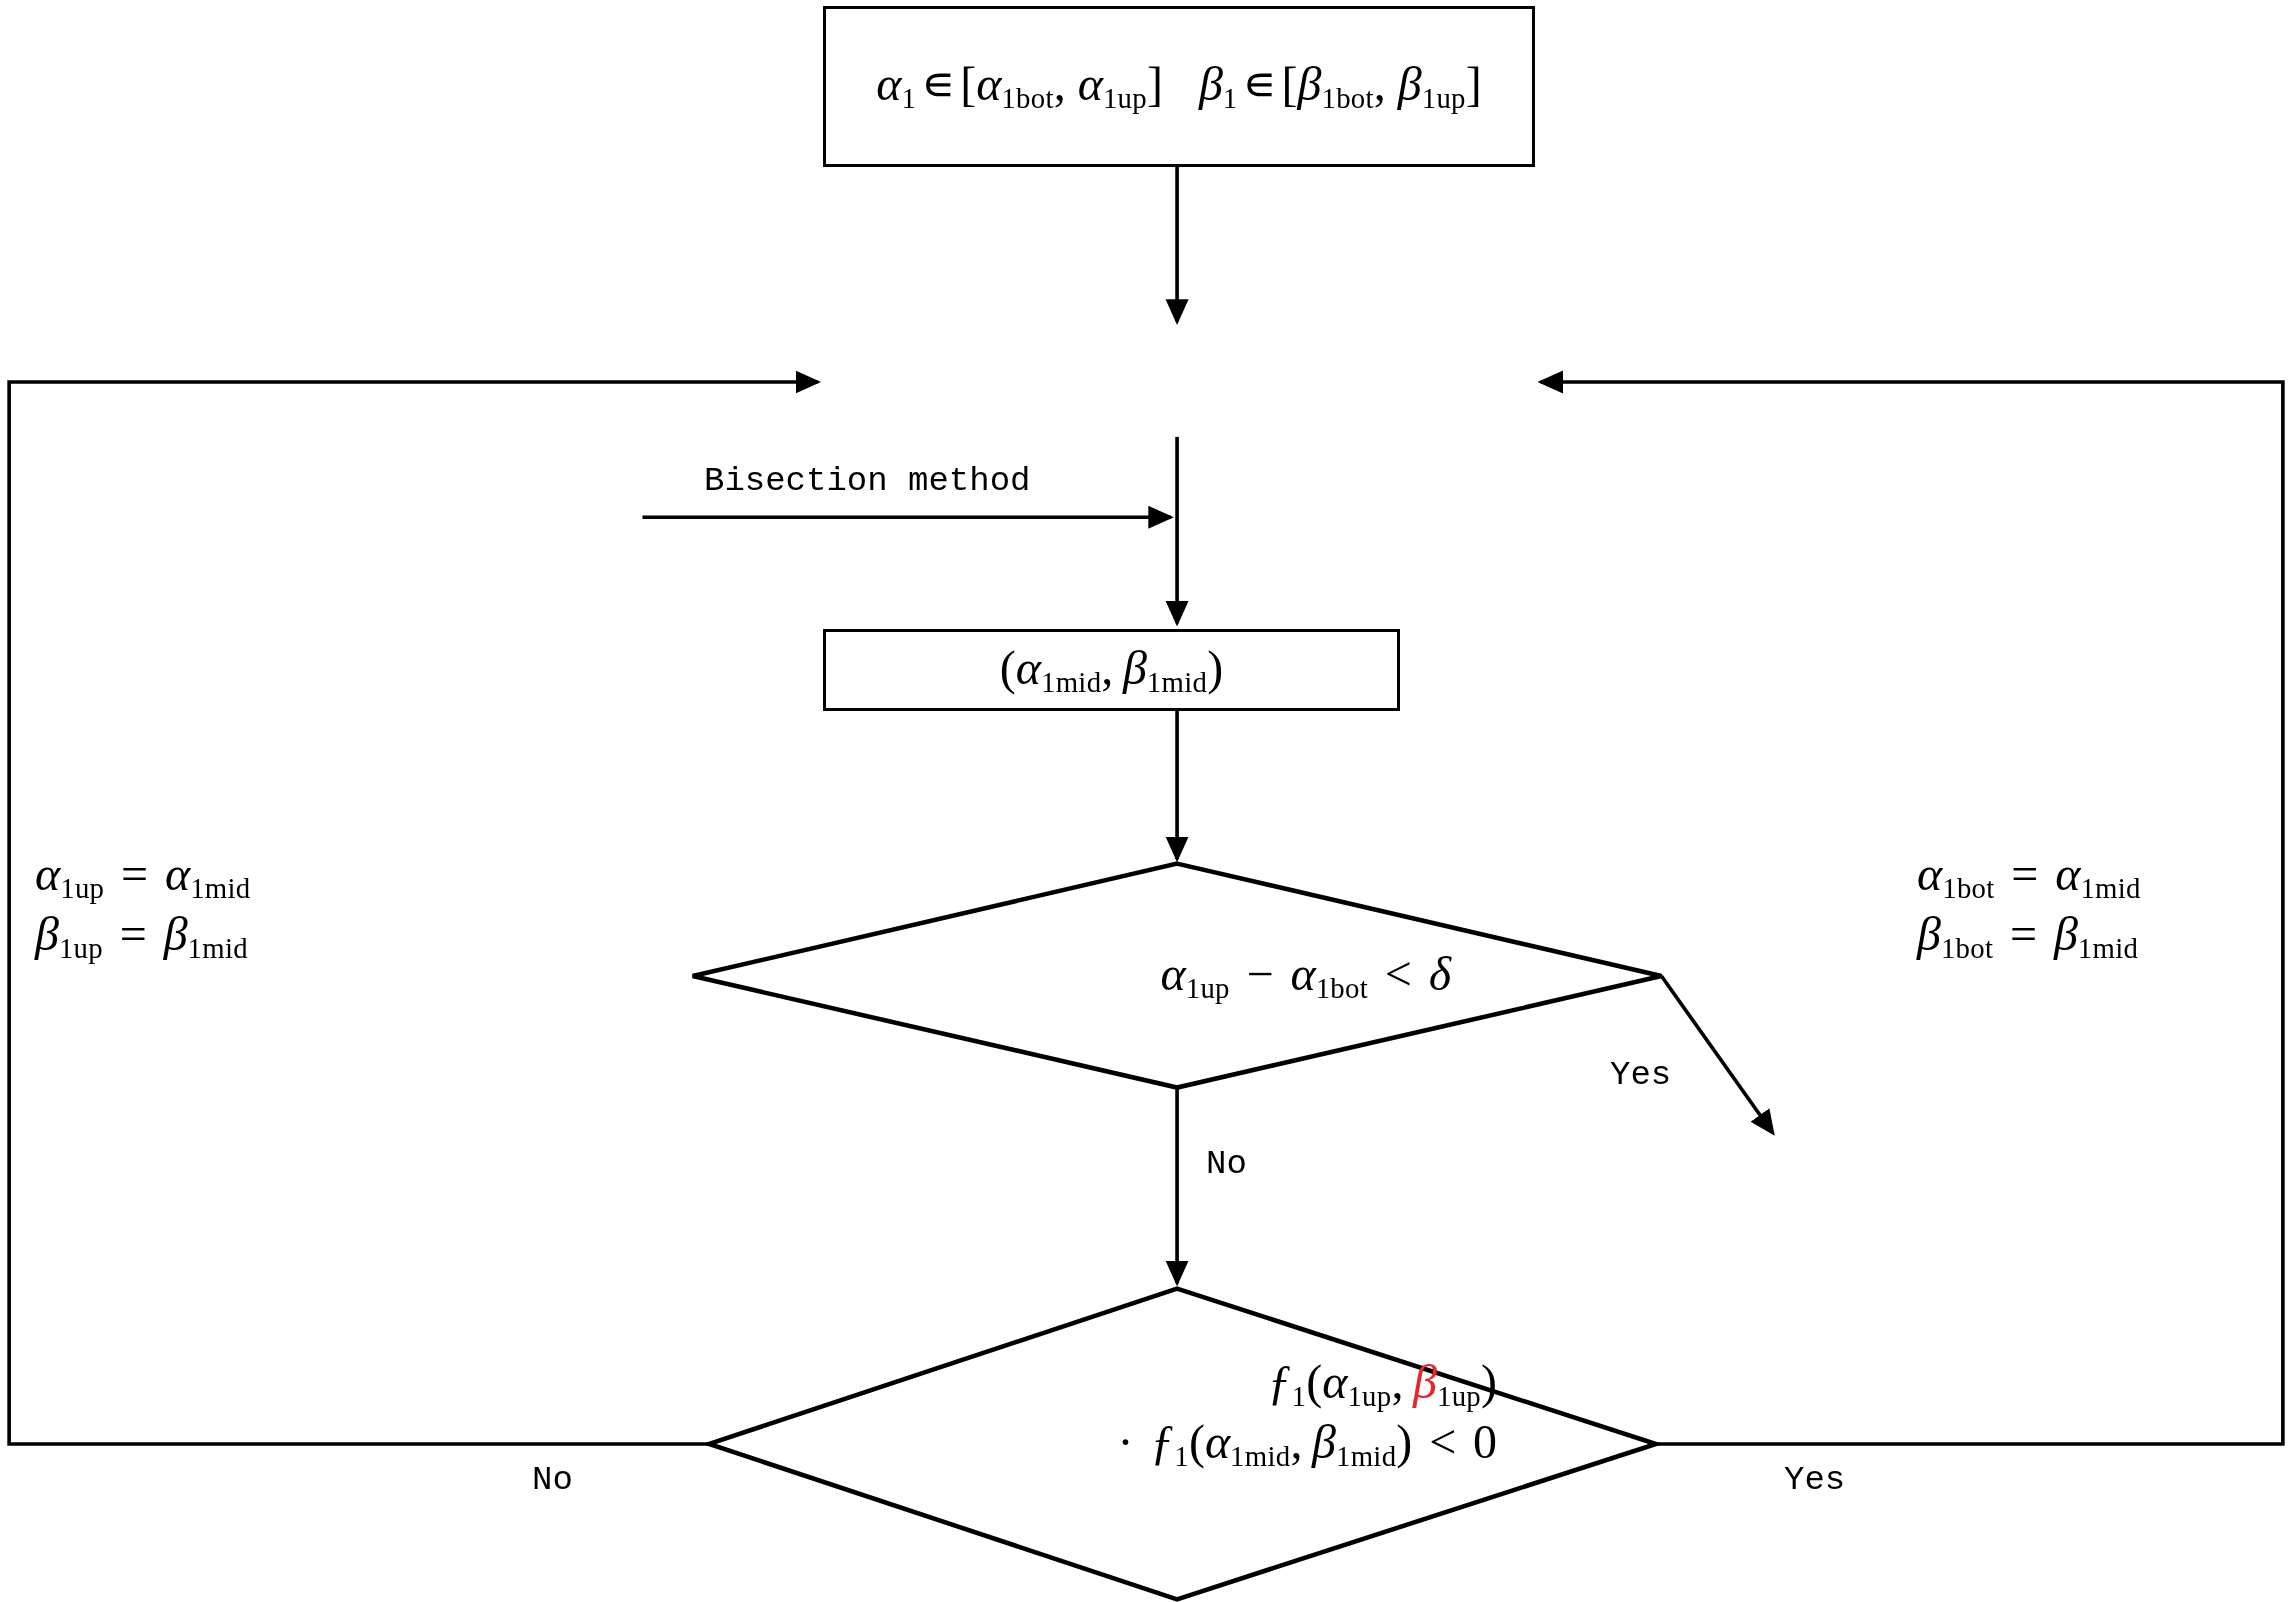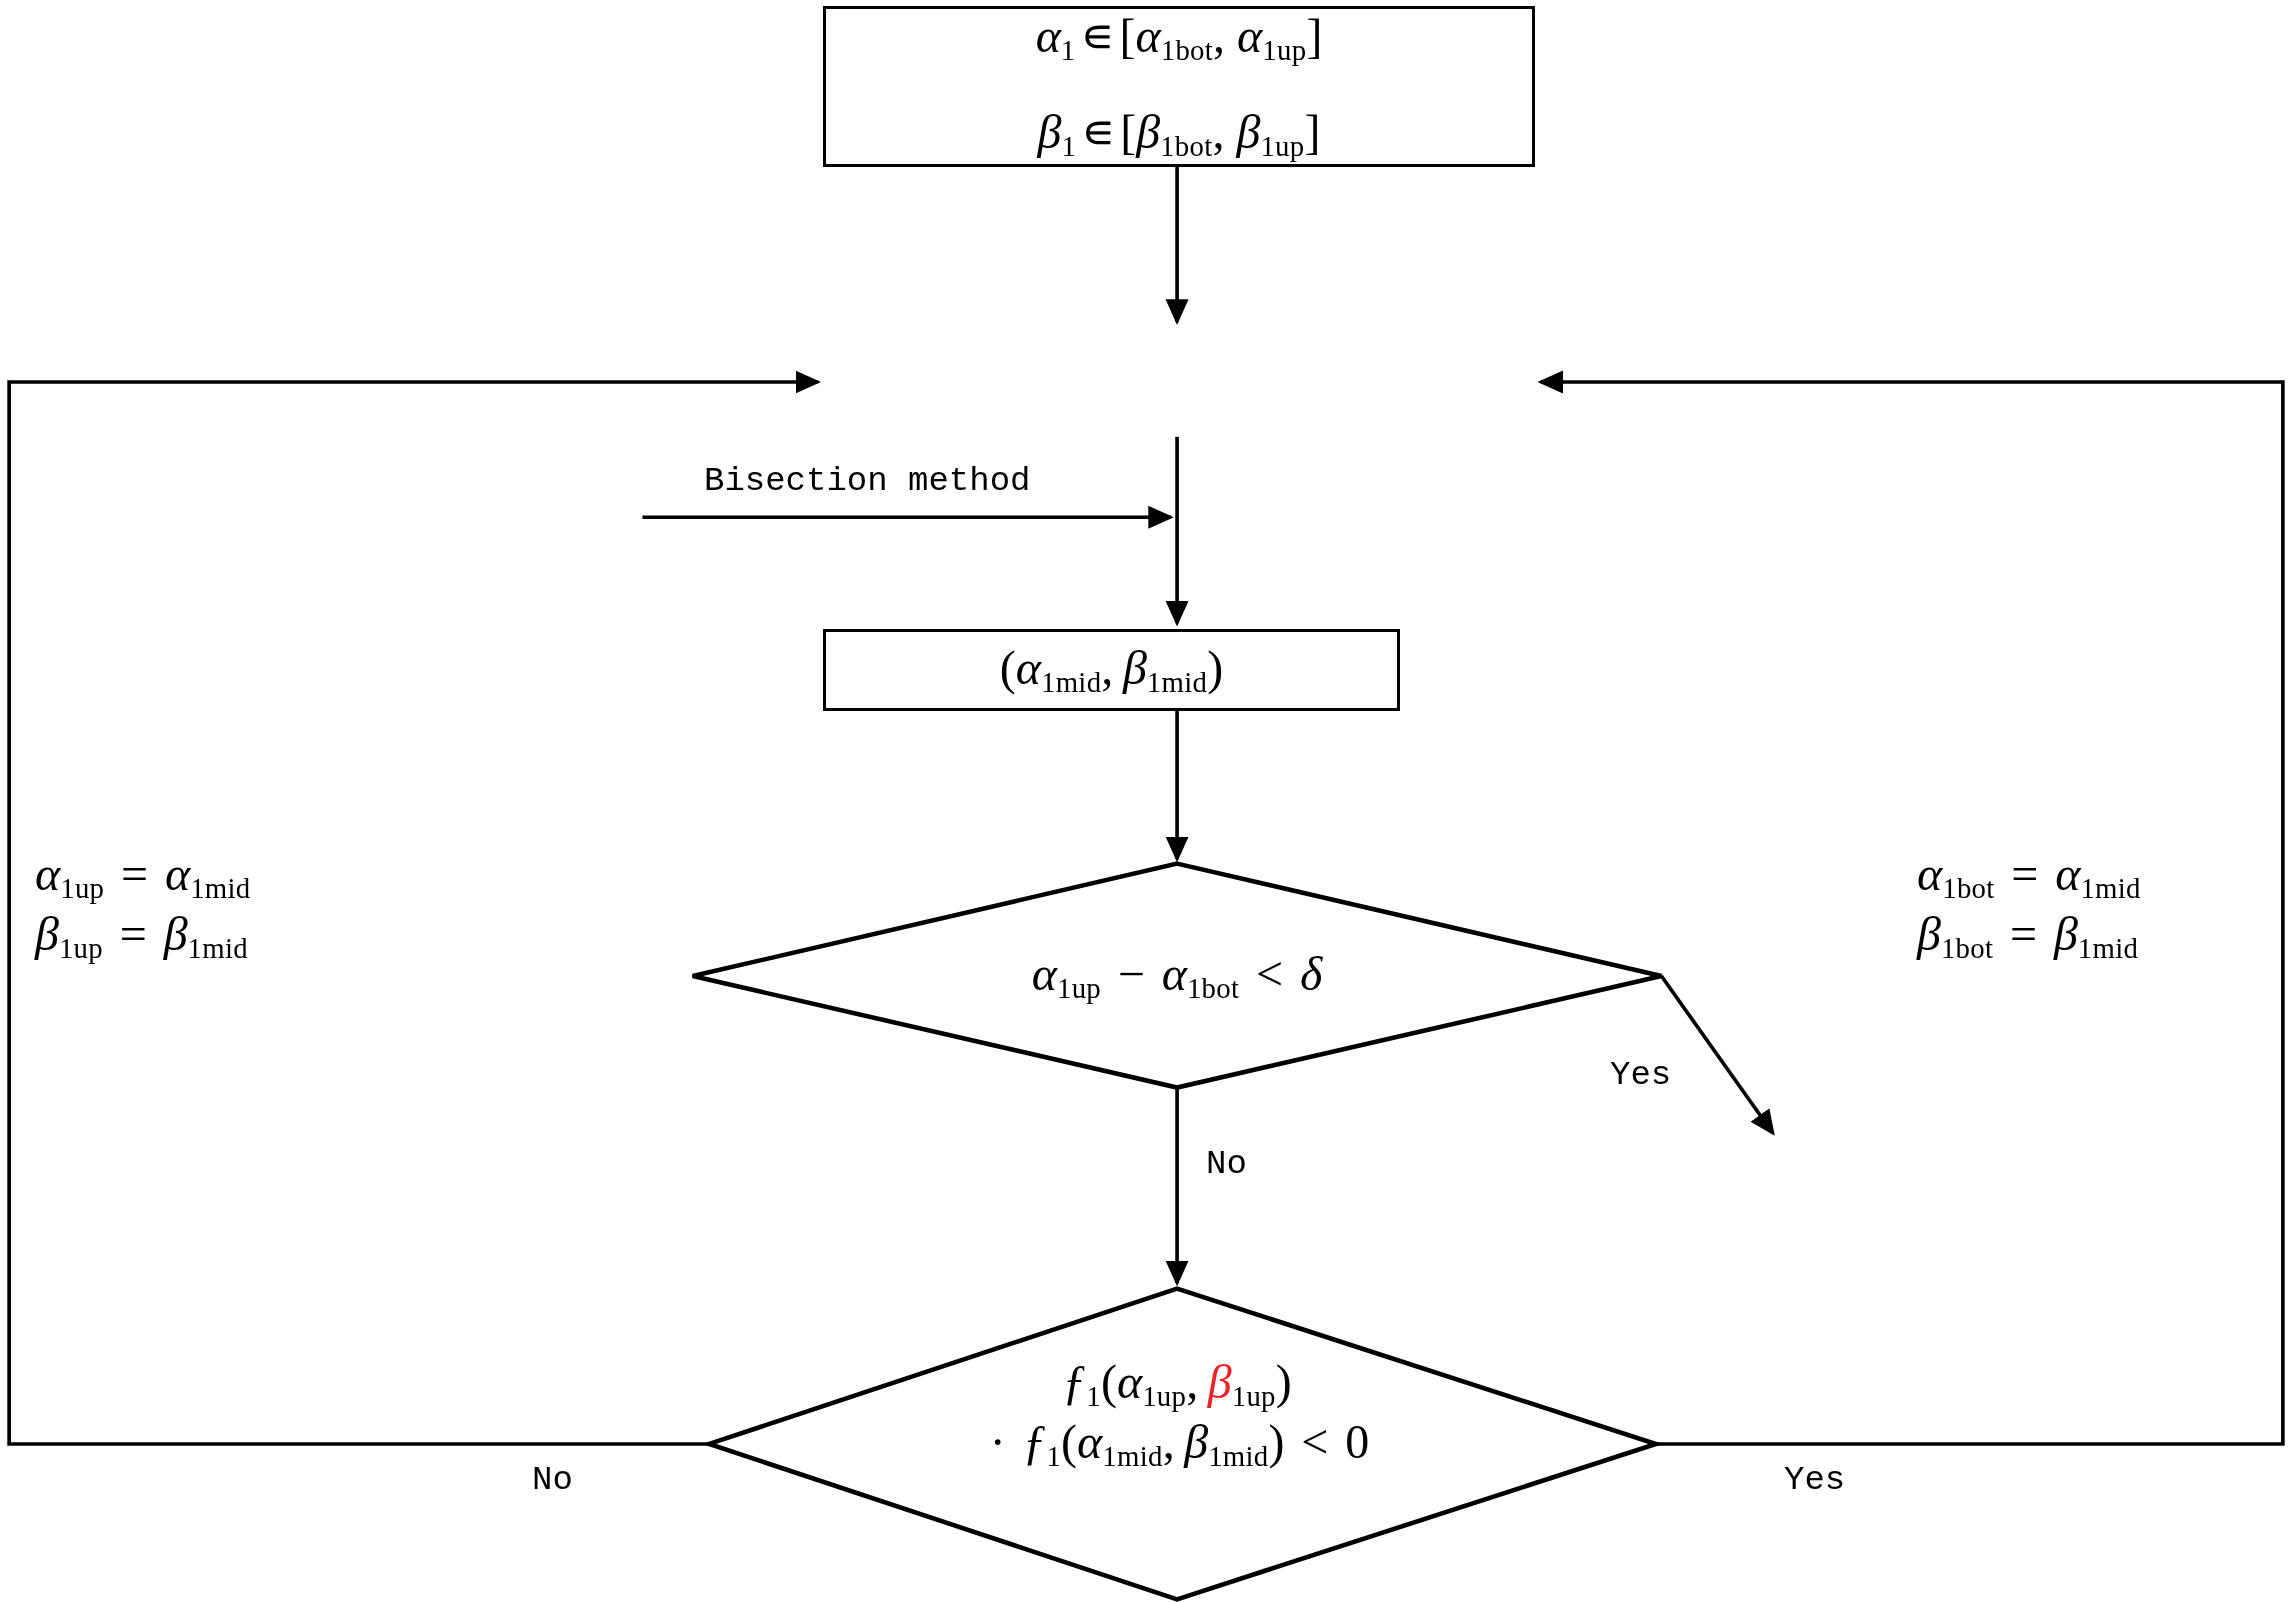--- a/index.html
+++ b/index.html
@@ -20,21 +20,21 @@
     position: absolute;
     left: 0;
     top: 0;
     width: 2292px;
     height: 1603px;
   }
   .node {
     position: absolute;
     box-sizing: border-box;
     display: flex;
-    flex-direction: column;
+    flex-direction: row;
     align-items: center;
     justify-content: center;
     text-align: center;
     font-family: "Liberation Serif", "DejaVu Serif", serif;
     gap: 36px;
   }
   .proc {
     border: 3.7px solid #000000;
     background: #ffffff;
   }
@@ -66,21 +66,21 @@
   }
   .freeblock {
     position: absolute;
     font-size: 48px;
     line-height: 1.22;
     white-space: nowrap;
     margin-top: 16px;
   }
   .diamond-text {
     position: absolute;
-    text-align: center;
+    text-align: right;
     white-space: nowrap;
     font-size: 48px;
     line-height: 1.22;
   }
   .redmark {
     color: #e8262a;
   }
 </style>
 </head>
 <body>

